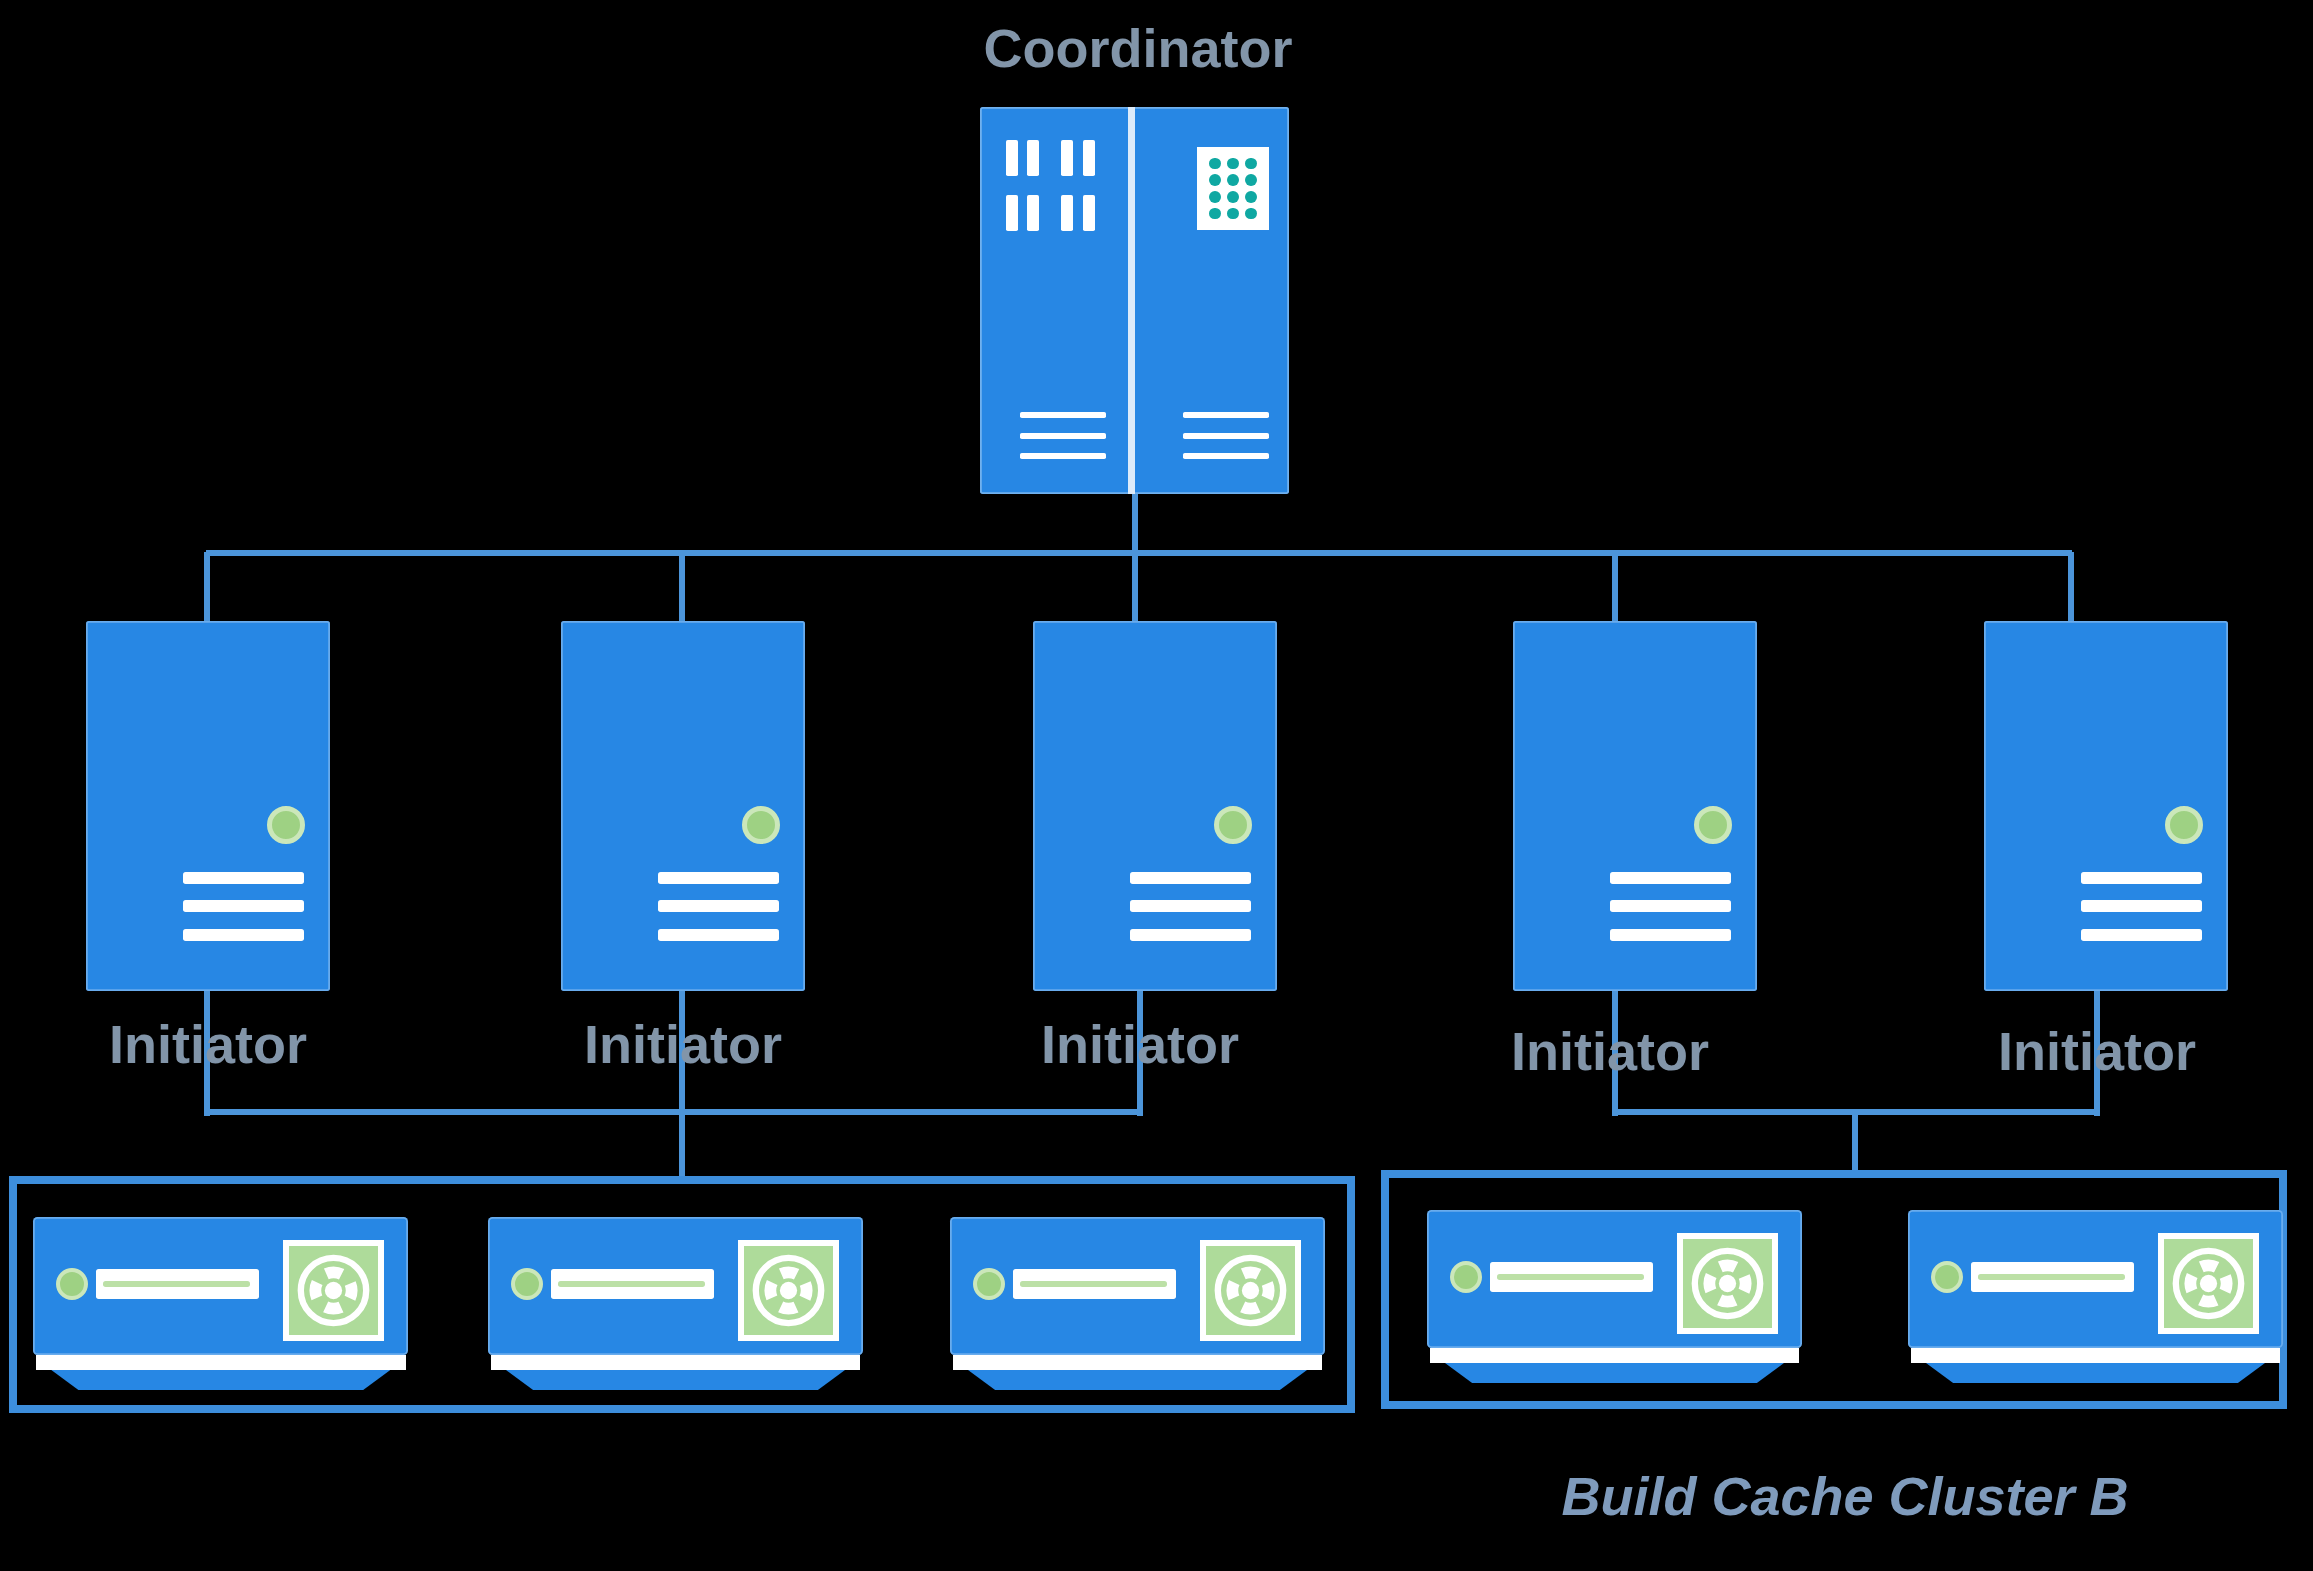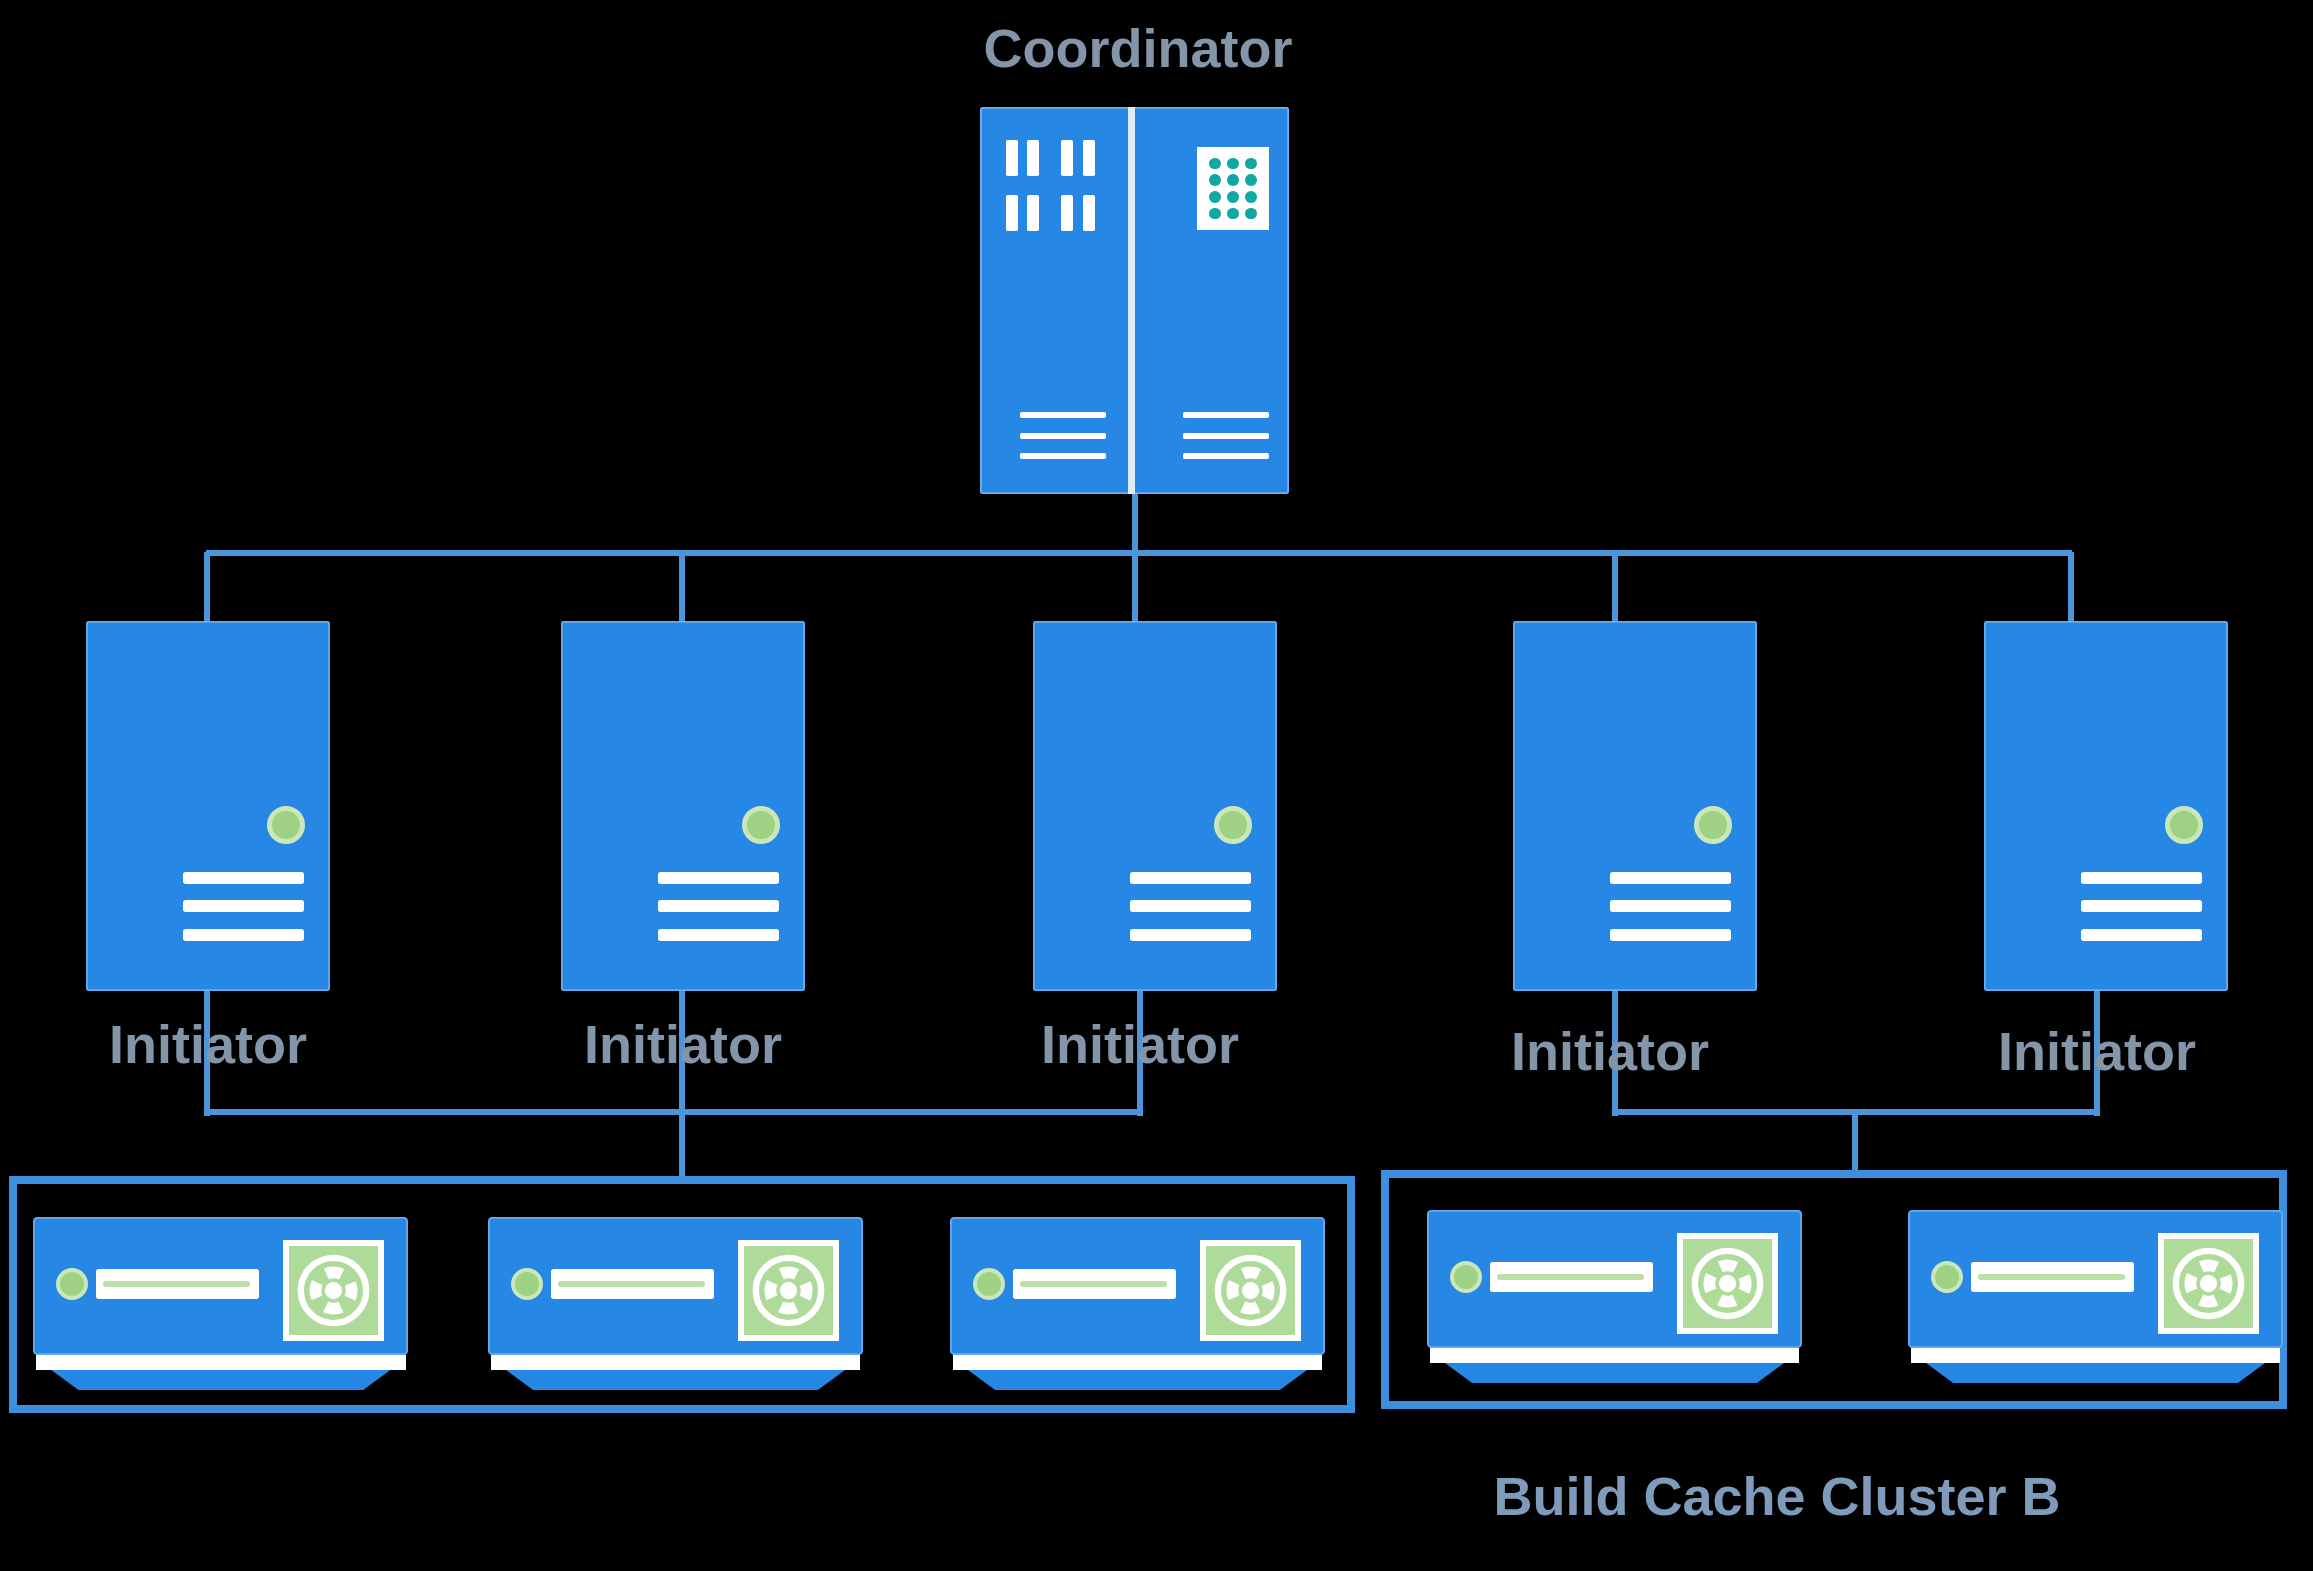--- a/index.html
+++ b/index.html
@@ -244,16 +244,16 @@
           <circle cx="49" cy="49" r="36" fill="none" stroke="#FFFFFF" stroke-width="7"></circle>
           <circle cx="49" cy="49" r="20" fill="none" stroke="#FFFFFF" stroke-width="13" stroke-dasharray="17.4 14" stroke-dashoffset="8.7"></circle>
           <circle cx="49" cy="49" r="9.5" fill="#FFFFFF"></circle>
         </svg>
       </span>
       <span class="dstrip"></span>
       <span class="dstand"></span>
     </div>
     </div>
 
-  <div class="big-label cluster-label" style="left:1777px;top:1469px;">Build Cache Cluster B</div>
+  <div class="big-label cluster-label" style="left:1845px;top:1469px;font-style:italic;">Build Cache Cluster B</div>
 
 </div>
 
 
 </body></html>

